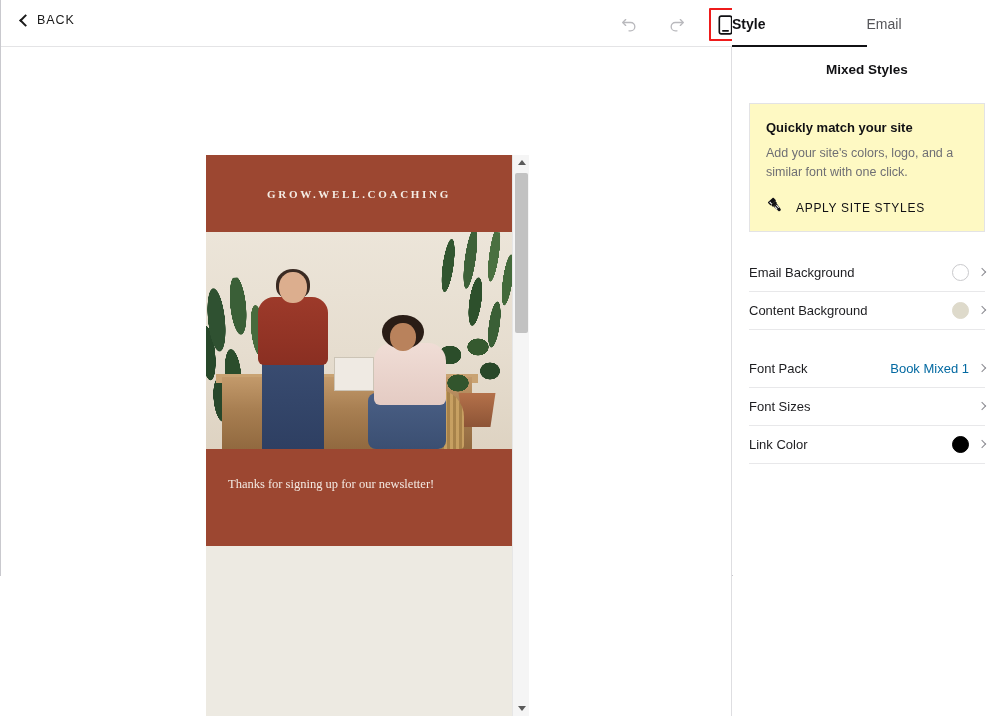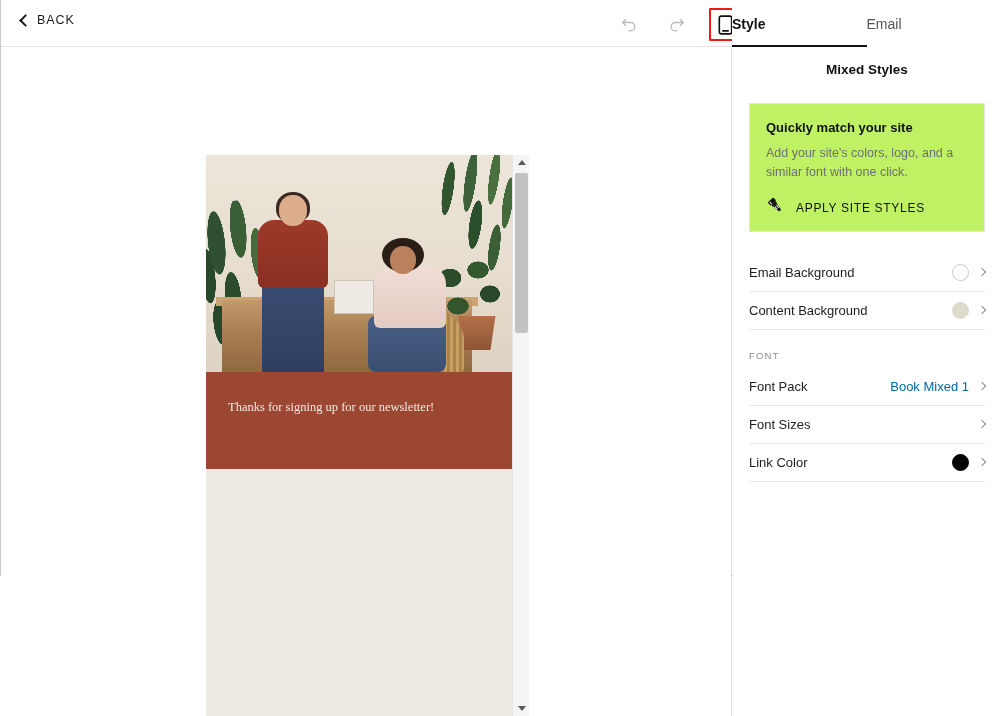--- a/index.html
+++ b/index.html
@@ -310,21 +310,21 @@
   .panel-title {
     text-align: center;
     font-size: 13.5px;
     font-weight: 700;
     color: #111114;
     padding: 15px 0 0 0;
   }
   .promo-card {
     margin: 26px 16px 0 16px;
     border: 1px solid #e3e3e5;
-    background: #bef264;
+    background: #fef9c3;
     padding: 16px 16px 16px 16px;
   }
   .promo-title {
     font-size: 13px; font-weight: 700; color: #111114;
     margin-bottom: 9px;
   }
   .promo-desc {
     font-size: 12.5px; color: #6f6f74; line-height: 1.5;
     margin-bottom: 14px;
   }
@@ -399,20 +399,23 @@
       </div>
       <div class="tab">
         <span>Email</span>
       </div>
     </div>
   </div>
 
   <div class="canvas">
 
     <div class="preview-wrap">
+      <div class="email-header">
+        <span class="brand">GROW.WELL.COACHING</span>
+      </div>
 
       <div class="email-photo">
         <div class="ph-wall"></div>
         <div class="ph-plant-r"></div>
         <div class="ph-plant-l"></div>
         <div class="ph-desk-top"></div>
         <div class="ph-desk"></div>
         <div class="ph-laptop"></div>
         <div class="ph-pot"></div>
         <div class="ph-plant-r2"></div>
@@ -472,21 +475,20 @@
         <span class="chev-right"></span>
       </div>
 
       <div class="row">
         <span class="row-label">Content Background</span>
         <span class="swatch" style="background:#dedacb;border:1.5px solid #dedacb;"></span>
         <span class="chev-right"></span>
       </div>
 
       <div class="section-gap"></div>
-      <div class="section-label">FONT</div>
 
       <div class="row">
         <span class="row-label">Font Pack</span>
         <span class="row-value">Book Mixed 1</span>
         <span class="chev-right"></span>
       </div>
 
       <div class="row">
         <span class="row-label">Font Sizes</span>
         <span class="chev-right"></span>

